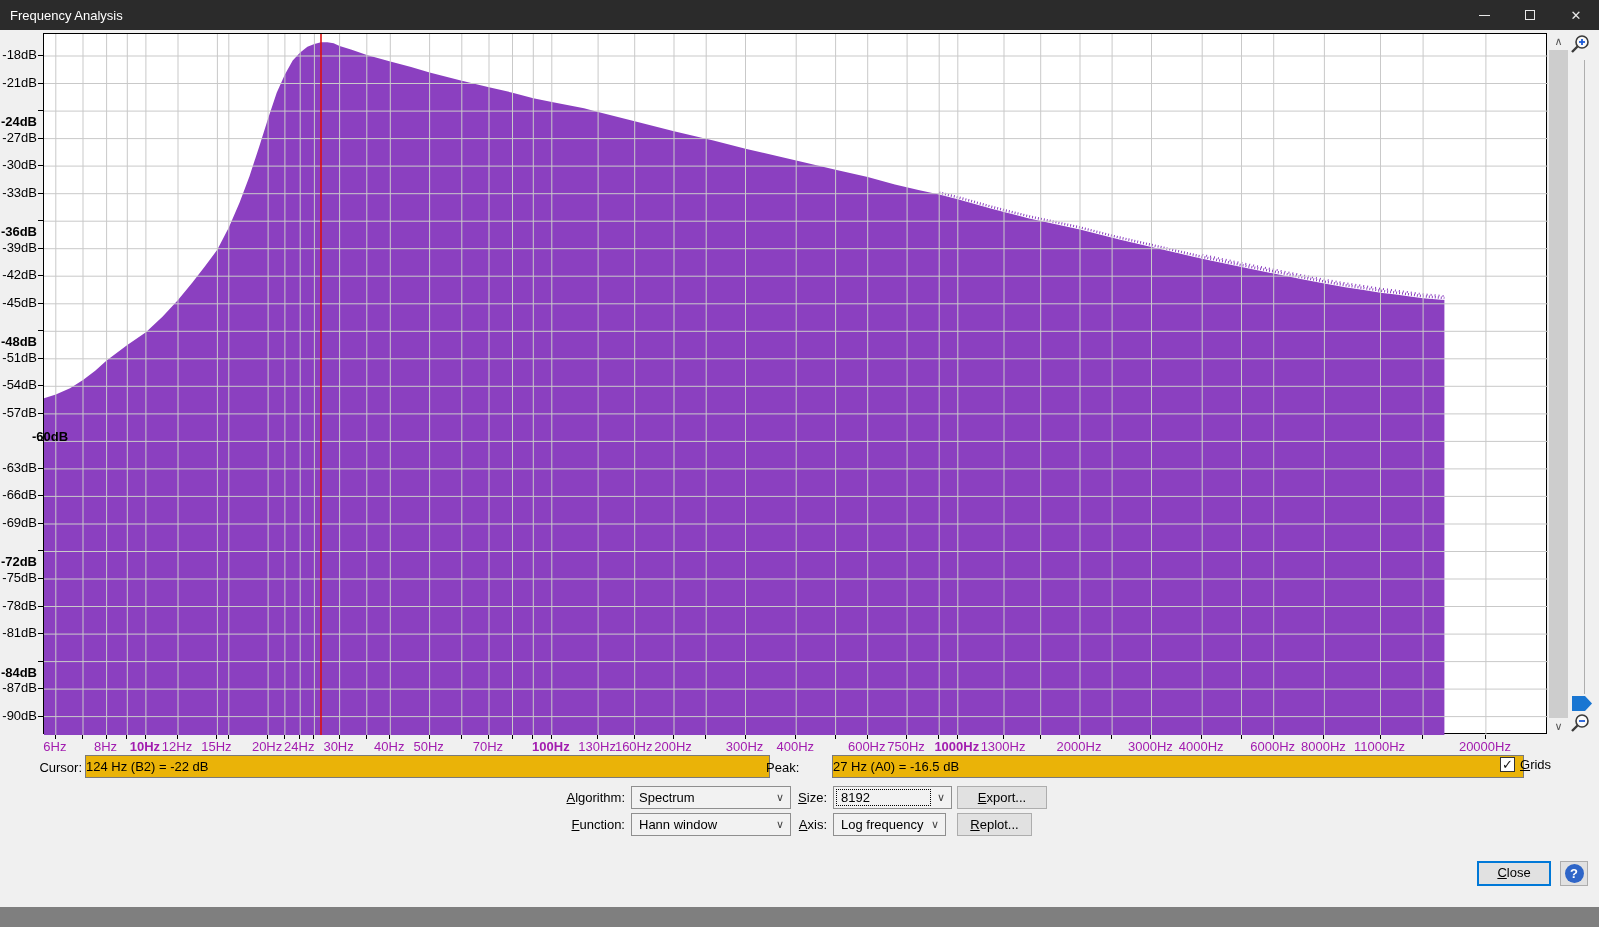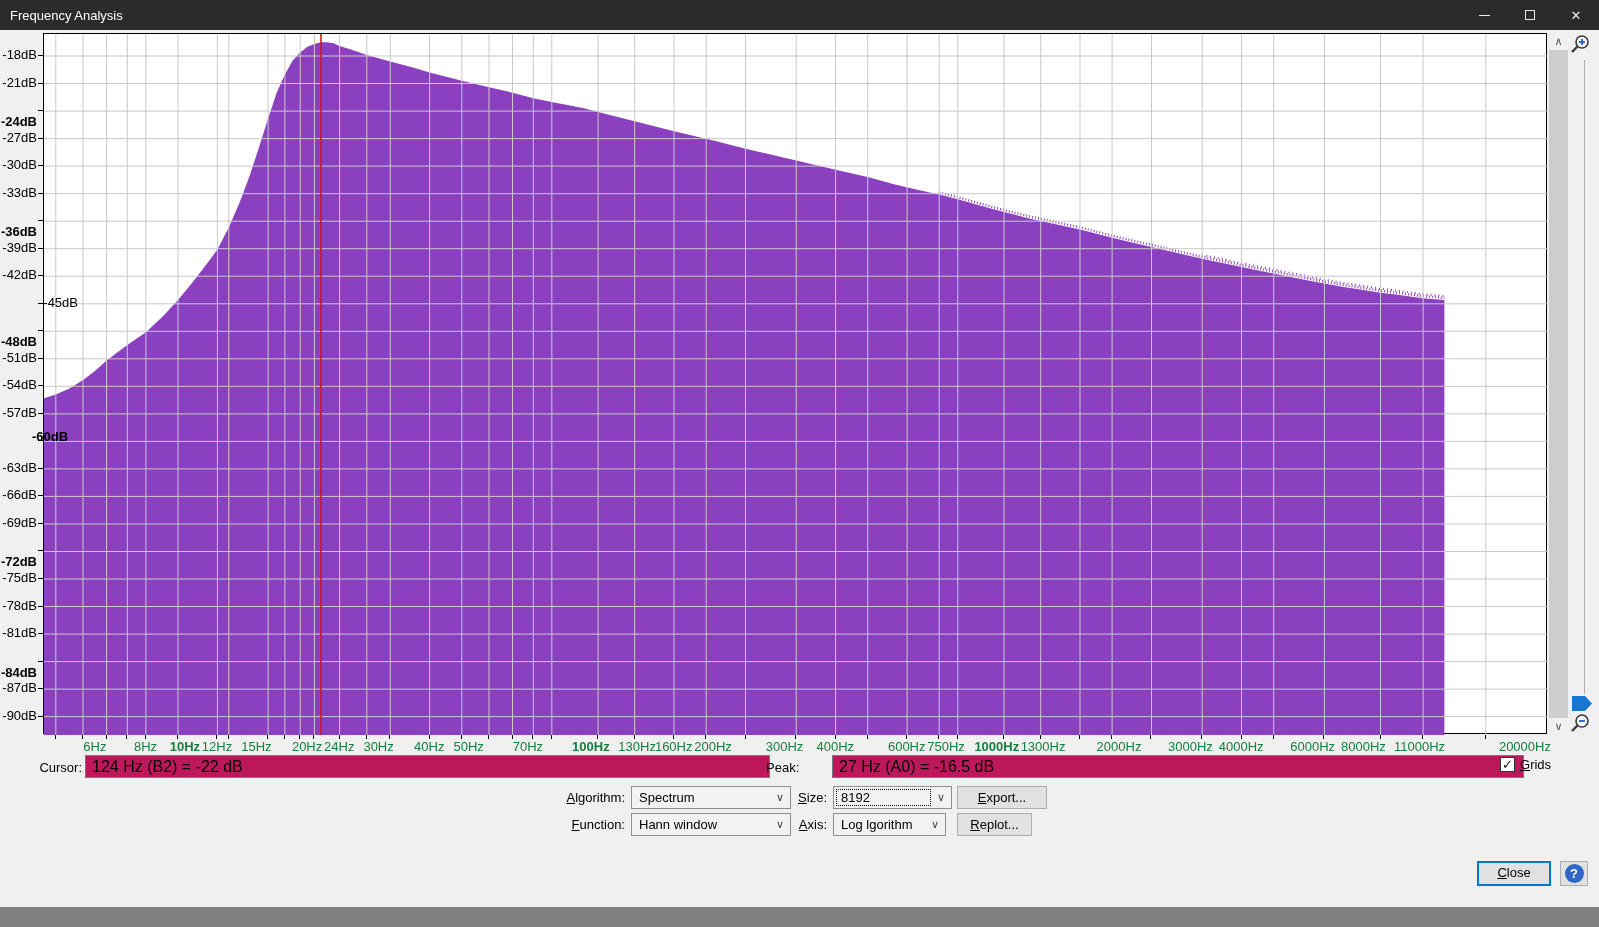--- a/index.html
+++ b/index.html
@@ -16,39 +16,39 @@
   .winbtn .maxbox{width:10px;height:10px;border:1px solid #e8e8e8;display:block;}
   .winbtn .minline{width:11px;height:0;border-top:1px solid #e8e8e8;display:block;}
   
   .plot{position:absolute;left:43px;top:33px;width:1504px;height:701px;background:#ffffff;
     border:1px solid #000;}
   .plot svg{position:absolute;left:0;top:0;}
   .ylabel{position:absolute;left:0;width:37px;text-align:right;font-size:13px;color:#000;
     white-space:nowrap;}
   .ylabel.bold{font-weight:bold;margin-top:12px;}
   .ytick{position:absolute;left:38px;width:5px;height:1px;background:#000;}
-  .xlabel{position:absolute;font-size:13px;color:#15803d;white-space:nowrap;transform:translateX(-50%);margin-left:40px;}
+  .xlabel{position:absolute;font-size:13px;color:#a21caf;white-space:nowrap;transform:translateX(-50%);}
   .xlabel.bold{font-weight:bold;}
   .xtick{position:absolute;width:1px;height:4px;background:#000;top:735px;}
   
   .vscroll{position:absolute;left:1549px;top:33px;width:19px;height:702px;}
   .vscroll .shaft{position:absolute;left:0;top:17px;width:19px;height:668px;background:#cdcdcd;}
   .sbarrow{position:absolute;left:0;width:19px;height:17px;display:flex;align-items:center;
     justify-content:center;background:#f0f0f0;color:#555;font-size:11px;}
   .sbarrow.up{top:0;}
   .sbarrow.down{bottom:0;}
   .zoomtrack{position:absolute;left:1584px;top:60px;width:1px;height:634px;background:#aeaeae;}
   .zoomthumb{position:absolute;left:1572px;top:696px;width:21px;height:15px;}
   .magicon{position:absolute;width:24px;height:24px;}
   .magicon.top{left:1568px;top:33px;}
   .magicon.bottom{left:1568px;top:712px;}
   
   .fieldlabel{position:absolute;font-size:13px;color:#000;line-height:23px;text-align:right;}
-  .textbox{position:absolute;height:23px;background:#be185d;border:1px solid #7a7a7a;
-    font-size:16px;line-height:21px;padding-left:6px;color:#000;white-space:nowrap;overflow:hidden;}
+  .textbox{position:absolute;height:23px;background:#eab308;border:1px solid #7a7a7a;
+    font-size:13px;line-height:21px;color:#000;white-space:nowrap;overflow:hidden;}
   .checkboxwrap{position:absolute;left:1500px;top:757px;display:flex;align-items:center;}
   .checkbox{width:15px;height:15px;border:1px solid #333;background:#fff;display:flex;
     align-items:center;justify-content:center;font-size:13px;color:#111;line-height:13px;}
   .checkboxwrap .cblabel{font-size:13px;margin-left:5px;color:#000;}
   .mn{text-decoration:underline;}
   
   .combo{position:absolute;height:23px;background:#f2f2f2;border:1px solid #8f8f8f;
     font-size:13px;line-height:21px;padding-left:7px;color:#000;}
   .combo .chev{position:absolute;right:6px;top:0;line-height:21px;color:#444;font-size:11px;}
   .combo.focused .focusrect{position:absolute;left:2px;top:2px;right:20px;bottom:2px;
@@ -171,21 +171,21 @@
       <div class="ylabel" style="top: 157.126px;">-30dB</div>
       <div class="ytick" style="top: 165.126px;"></div>
       <div class="ylabel" style="top: 184.652px;">-33dB</div>
       <div class="ytick" style="top: 192.652px;"></div>
       <div class="ylabel bold" style="top: 212.178px;">-36dB</div>
       <div class="ytick" style="top: 220.178px;"></div>
       <div class="ylabel" style="top: 239.704px;">-39dB</div>
       <div class="ytick" style="top: 247.704px;"></div>
       <div class="ylabel" style="top: 267.23px;">-42dB</div>
       <div class="ytick" style="top: 275.23px;"></div>
-      <div class="ylabel" style="top: 294.757px; margin-left: 41px;">-45dB</div>
+      <div class="ylabel" style="top: 294.757px;">-45dB</div>
       <div class="ytick" style="top: 302.757px;"></div>
       <div class="ylabel bold" style="top: 322.283px;">-48dB</div>
       <div class="ytick" style="top: 330.283px;"></div>
       <div class="ylabel" style="top: 349.809px;">-51dB</div>
       <div class="ytick" style="top: 357.809px;"></div>
       <div class="ylabel" style="top: 377.335px;">-54dB</div>
       <div class="ytick" style="top: 385.335px;"></div>
       <div class="ylabel" style="top: 404.861px;">-57dB</div>
       <div class="ytick" style="top: 412.861px;"></div>
       <div class="ylabel bold" style="top: 417px; padding-left: 32px;">-60dB</div>
@@ -342,21 +342,21 @@
   </div>
   <div class="pushbtn" style="left:957px;top:786px;width:90px;"><span class="mn">E</span><span>xport...</span></div>
 
   <div class="fieldlabel" style="left:540px;top:813px;width:85px;"><span class="mn">F</span><span>unction:</span></div>
   <div class="combo" style="left:631px;top:813px;width:160px;">
     <span>Hann window</span>
     <span class="chev">∨</span>
   </div>
   <div class="fieldlabel" style="left:790px;top:813px;width:37px;"><span class="mn">A</span><span>xis:</span></div>
   <div class="combo" style="left:833px;top:813px;width:113px;">
-    <span>Log lgorithm</span>
+    <span>Log frequency</span>
     <span class="chev">∨</span>
   </div>
   <div class="pushbtn" style="left:957px;top:813px;width:75px;"><span class="mn">R</span><span>eplot...</span></div>
 
   <div class="pushbtn default" style="left:1477px;top:861px;width:74px;height:25px;"><span class="mn">C</span><span>lose</span></div>
   <div class="helpbtn">
     <div class="qcircle">?</div>
   </div>
 
   <div class="bottomstrip"></div>

